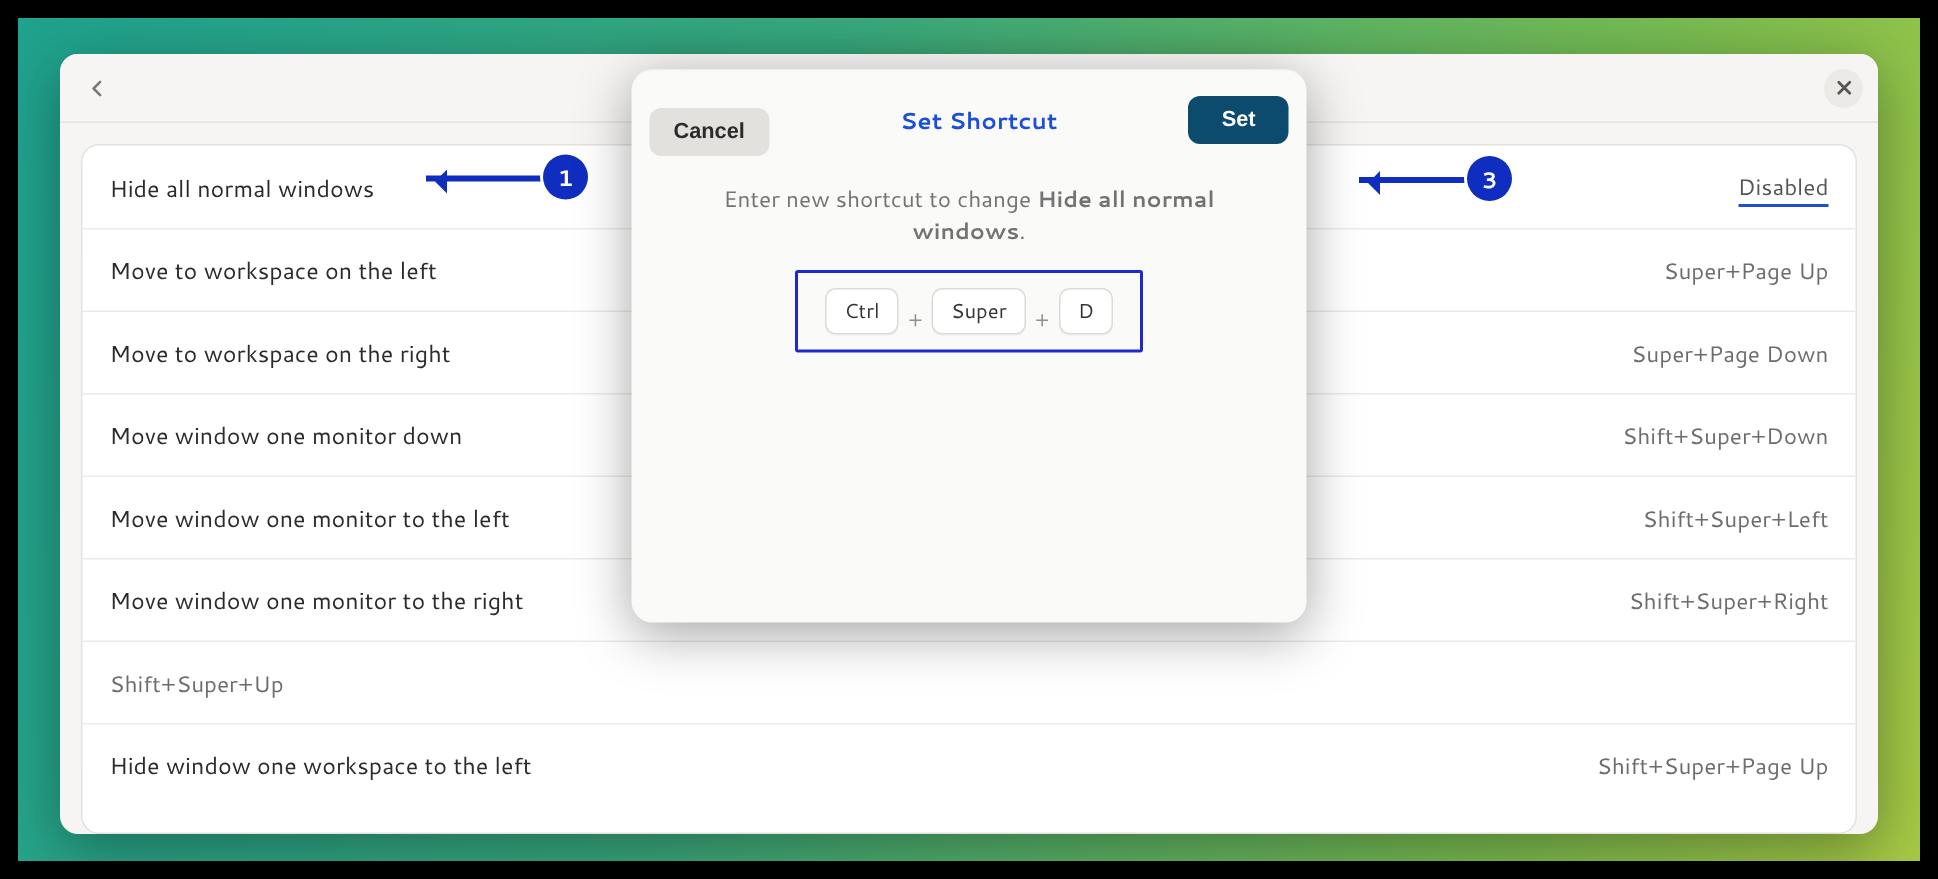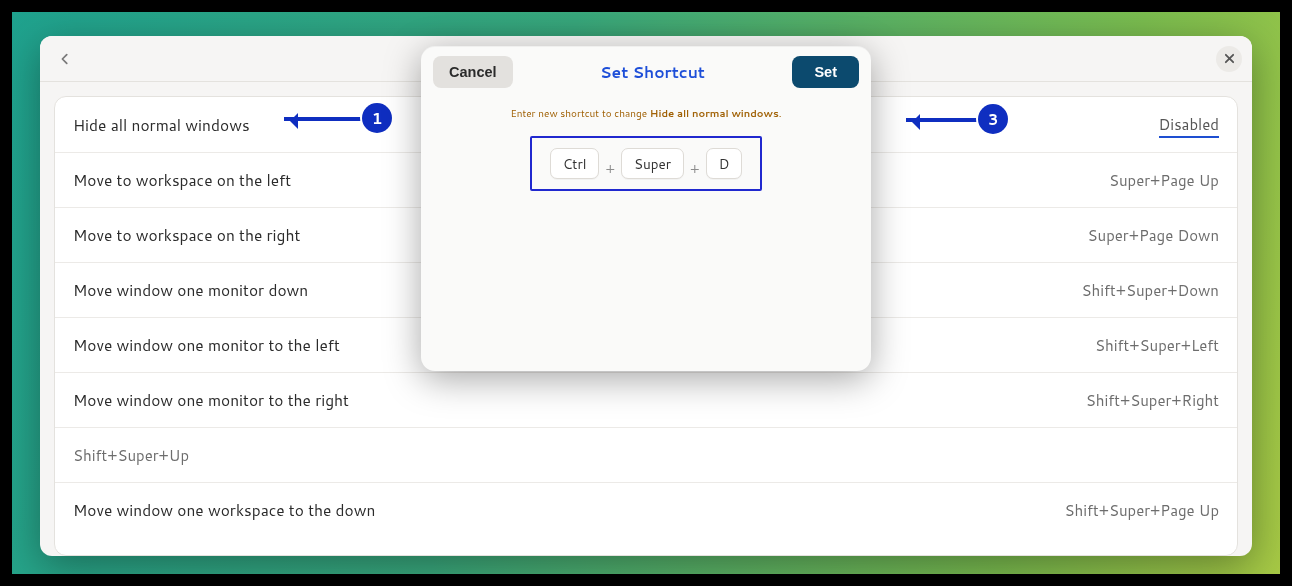--- a/index.html
+++ b/index.html
@@ -74,24 +74,24 @@
   }
   .dialog-header {
     display:flex; align-items:center; justify-content:space-between;
     padding:10px 12px 8px 12px;
   }
   .dialog-header .title {font-weight:700; font-size:15.5px; color:#1d4ed8;}
   .btn {
     border:none; border-radius:8px; padding:8px 16px;
     font-size:14.5px; font-weight:700; cursor:pointer;
   }
-  .btn-cancel { background:#e3e1de; color:#2b2b2b;}
+  .btn-cancel { background:#e3e1de; color:#2b2b2b;margin-top:16px;}
   .btn-primary { background:#0c4a6e; color:#fff; padding:8px 22px;}
   .dialog-body { padding:10px 26px 180px 26px; text-align:center;}
-  .dialog-body .prompt { font-size:10px; color:#a16207; margin-bottom:16px;}
+  .dialog-body .prompt { font-size:15px; color:#737373; margin-bottom:16px;}
   .dialog-body .prompt b { font-weight:700;}
 
   .keys-box {
     display:inline-flex; align-items:flex-end; gap:6px;
     border:2.5px solid #2028cf; padding:10px 18px; border-radius:2px;
   }
   .key {
     background:#fff; border:1px solid #dedbd6; border-radius:7px;
     padding:5px 12px; font-size:13.5px; color:#333;
     box-shadow:0 1px 0 rgba(0,0,0,.03);
@@ -163,21 +163,21 @@
           <span class="shortcut">Shift+Super+Left</span>
         </div>
         <div class="list-row">
           <span>Move window one monitor to the right</span>
           <span class="shortcut">Shift+Super+Right</span>
         </div>
         <div class="list-row">
           <span class="shortcut">Shift+Super+Up</span>
         </div>
         <div class="list-row">
-          <span>Move window one workspace to the down</span>
+          <span>Hide window one workspace to the left</span>
           <span class="shortcut">Shift+Super+Page Up</span>
         </div>
       </div>
 
     <div class="anno" style="left:244px; top:75px;">
       <div class="arrow-h" style="left:0; top:6px; width:78px;"></div>
       <div class="badge" style="position:absolute;left:78px;top:-8px;">1</div>
     </div>
 
     <div class="anno" style="left:866px; top:76px;">

